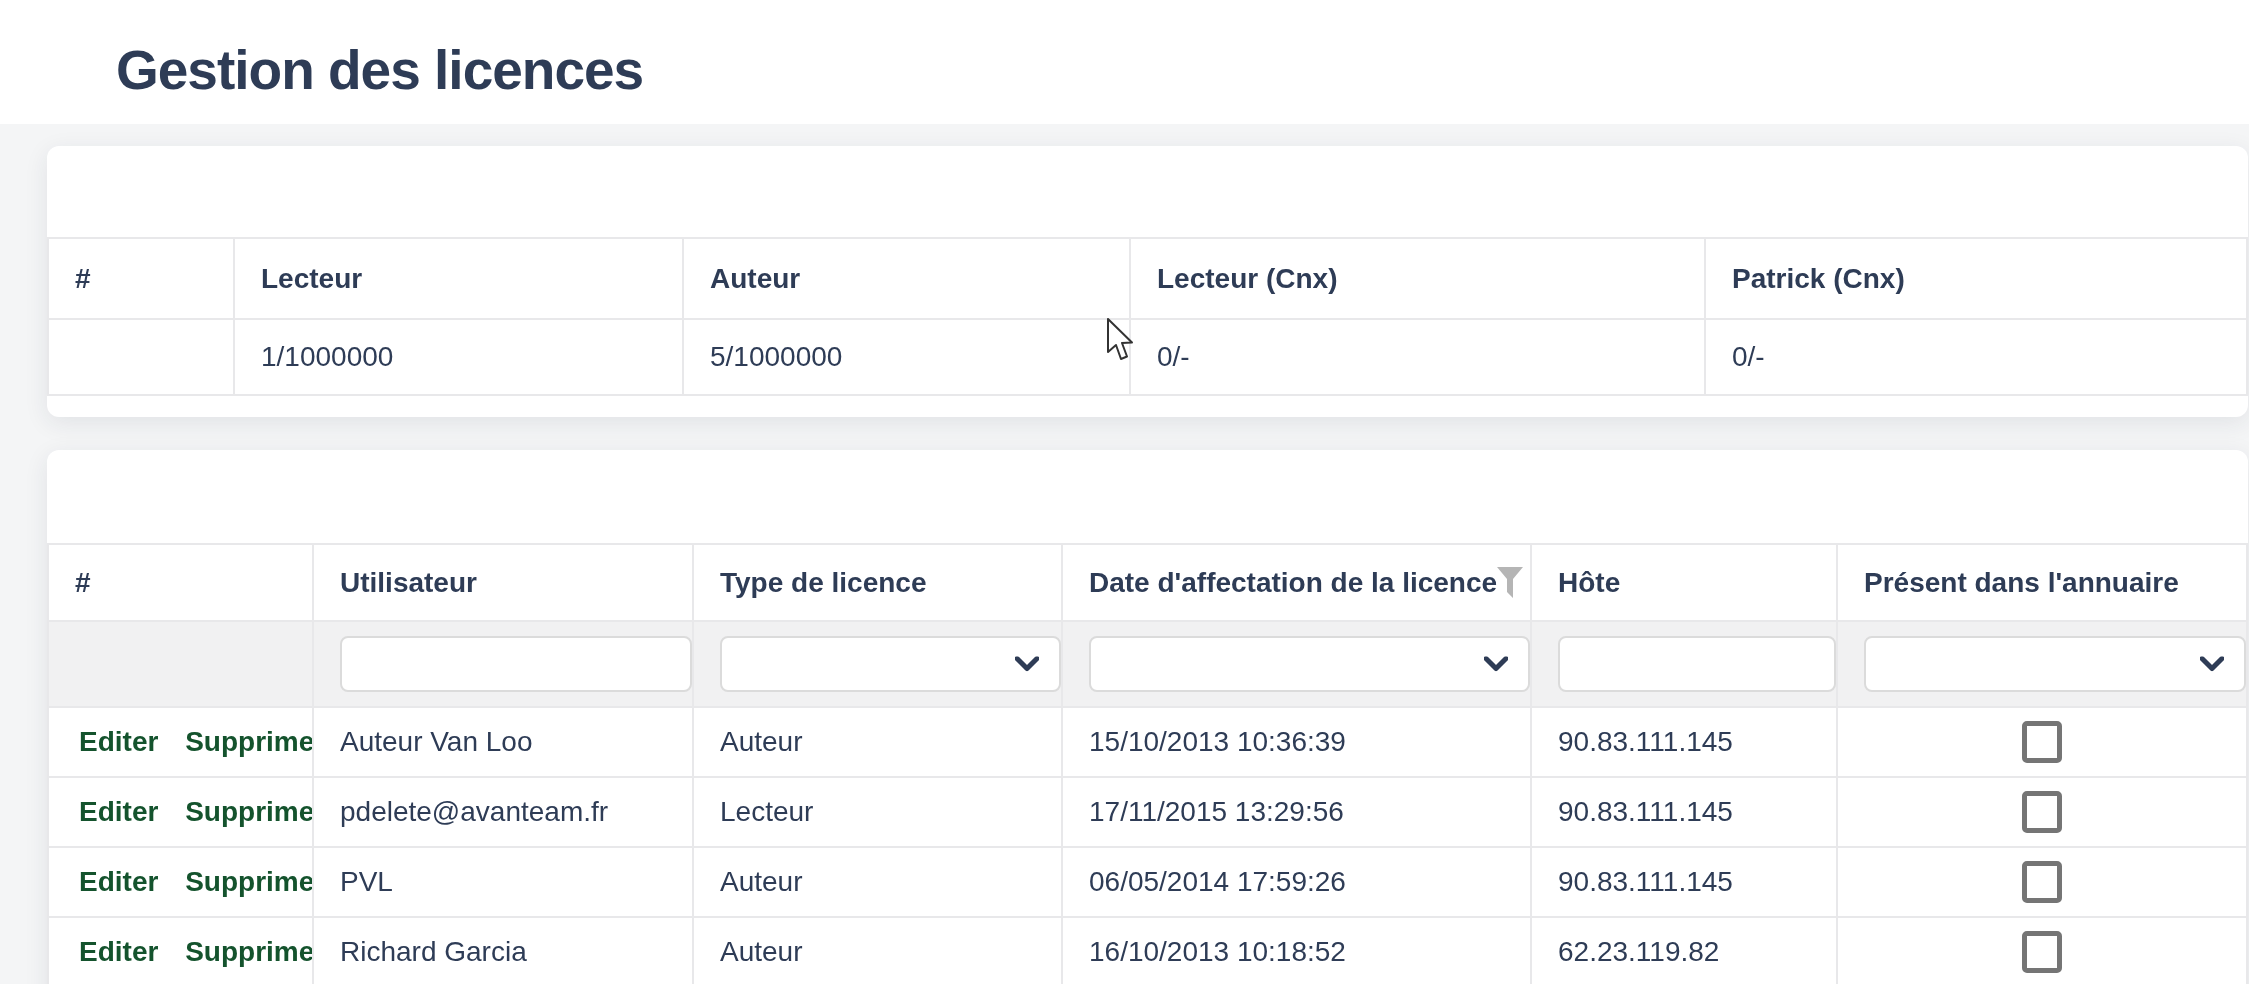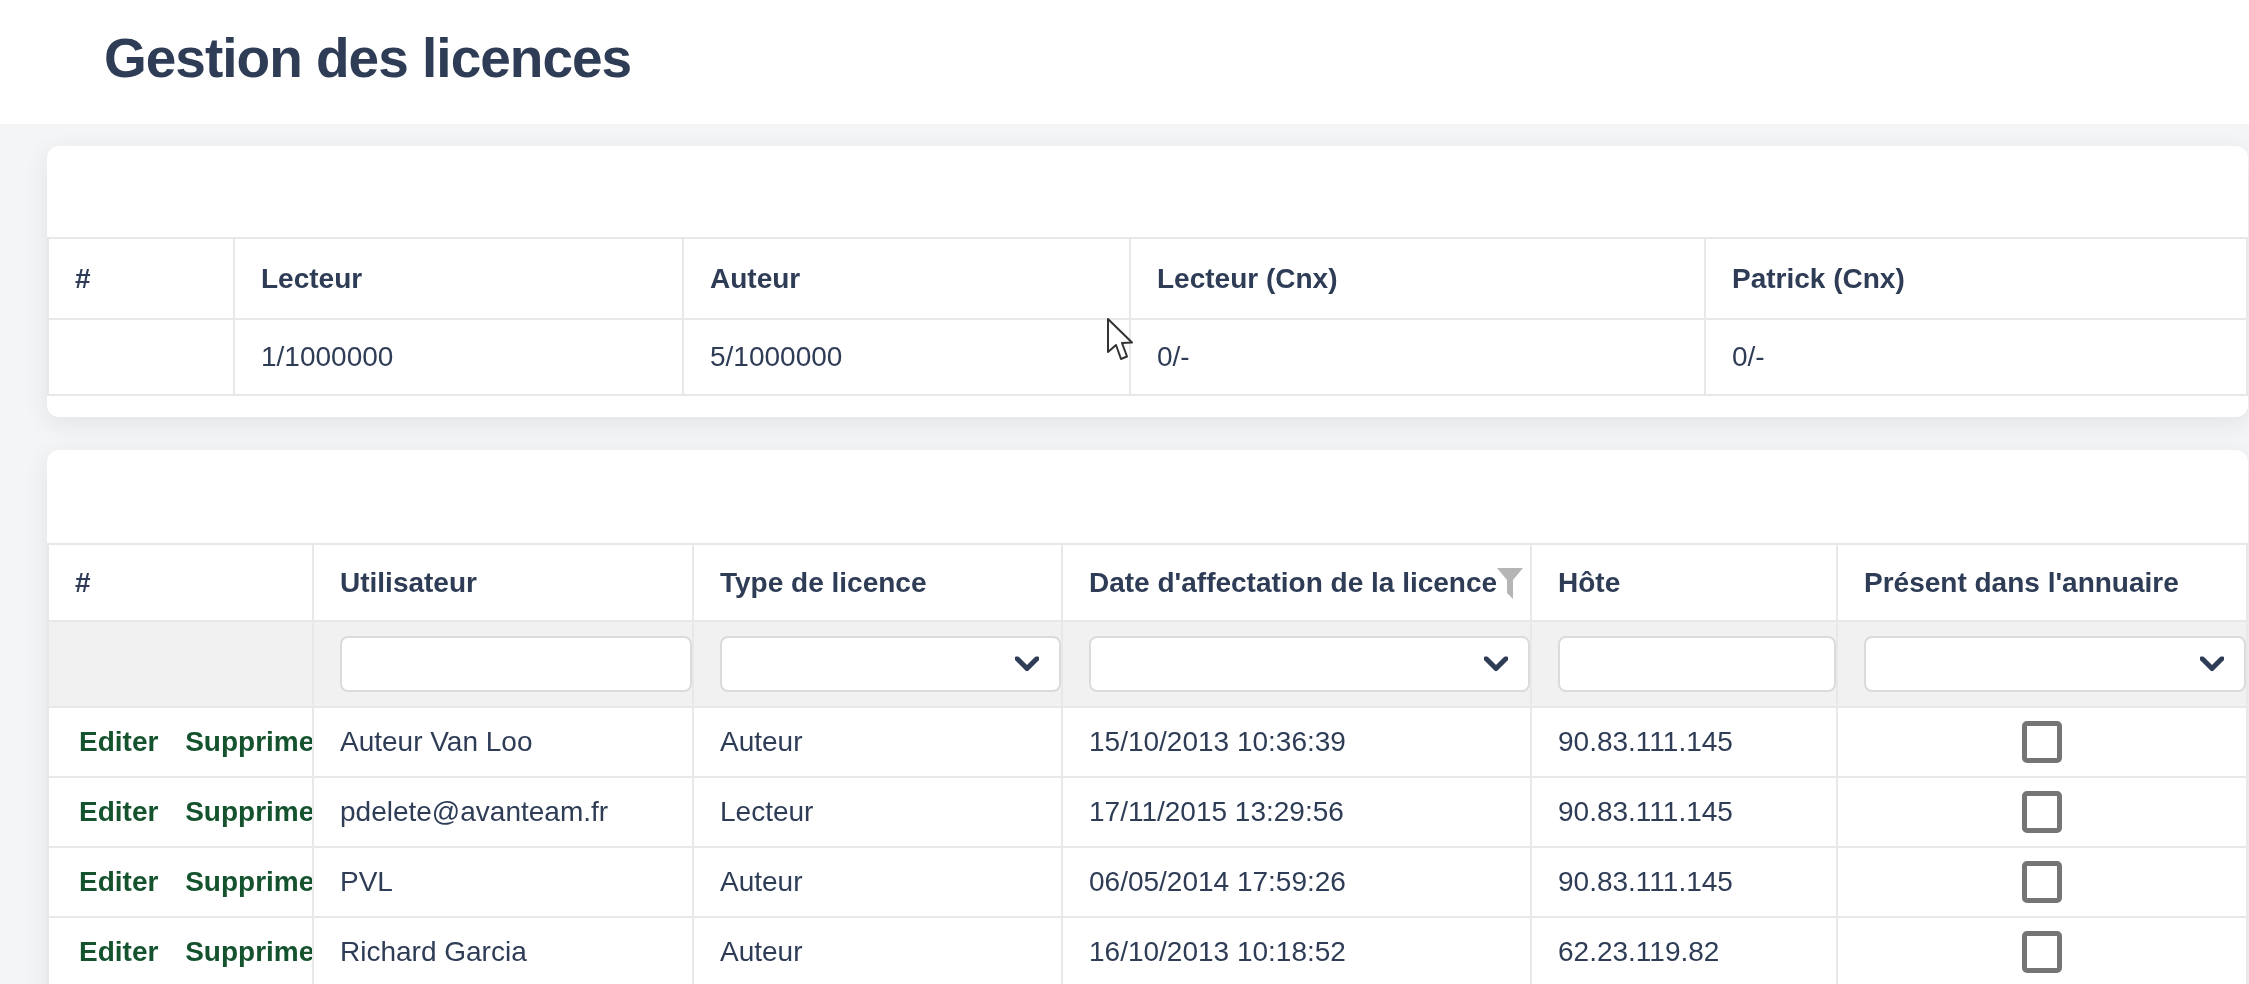--- a/index.html
+++ b/index.html
@@ -7,21 +7,21 @@
     width:2249px;height:984px;position:relative;overflow:hidden;
     background:#ffffff;
     font-family:"Liberation Sans", sans-serif;
     color:#2e3c56;
   }
   .content-bg{
     position:absolute;left:0;top:124px;right:0;bottom:0;
     background:#f4f5f6;
   }
   h1.page-title{
-    position:absolute;left:104px;top:26px;margin:0;
+    position:absolute;left:104px;top:26px;margin:12px;
     font-size:55px;font-weight:700;color:#2e3c56;letter-spacing:-1px;
   }
   .card{
     position:absolute;left:47px;width:2201px;background:#ffffff;
     border-radius:12px;box-shadow:0 6px 24px rgba(30,40,70,0.09);
   }
   .card.summary{top:146px;height:271px;}
   .card.details{top:450px;height:560px;border-bottom-left-radius:0;border-bottom-right-radius:0;}
   .card-title{
     padding:30px 0 0 41px;font-size:31px;font-weight:700;color:#2e3c56;
@@ -52,21 +52,21 @@
     padding:0 16px;outline:none;display:block;
   }
   .filter-select{
     position:relative;width:100%;height:56px;box-sizing:border-box;
     border:2px solid #dbdbdb;border-radius:8px;background:#ffffff;
   }
   .chevron{
     position:absolute;right:20px;top:50%;transform:translateY(-50%);
     width:24px;height:15px;display:block;
   }
-  .th-flex{display:flex;align-items:flex-end;justify-content:space-between;padding-right:20px;}
+  .th-flex{display:flex;align-items:flex-start;justify-content:space-between;padding-right:20px;}
   .funnel{width:26px;height:31px;display:block;flex:0 0 auto;}
   .actions-cell{padding-left:30px !important;}
   .action-link{font-weight:700;color:#14532d;cursor:pointer;}
   .action-link + .action-link{margin-left:19px;}
   .checkbox-cell{padding:0 !important;text-align:center !important;}
   .checkbox{
     display:inline-block;width:30px;height:32px;
     border:5px solid #757575;border-radius:5px;background:#ffffff;
     vertical-align:middle;
   }

